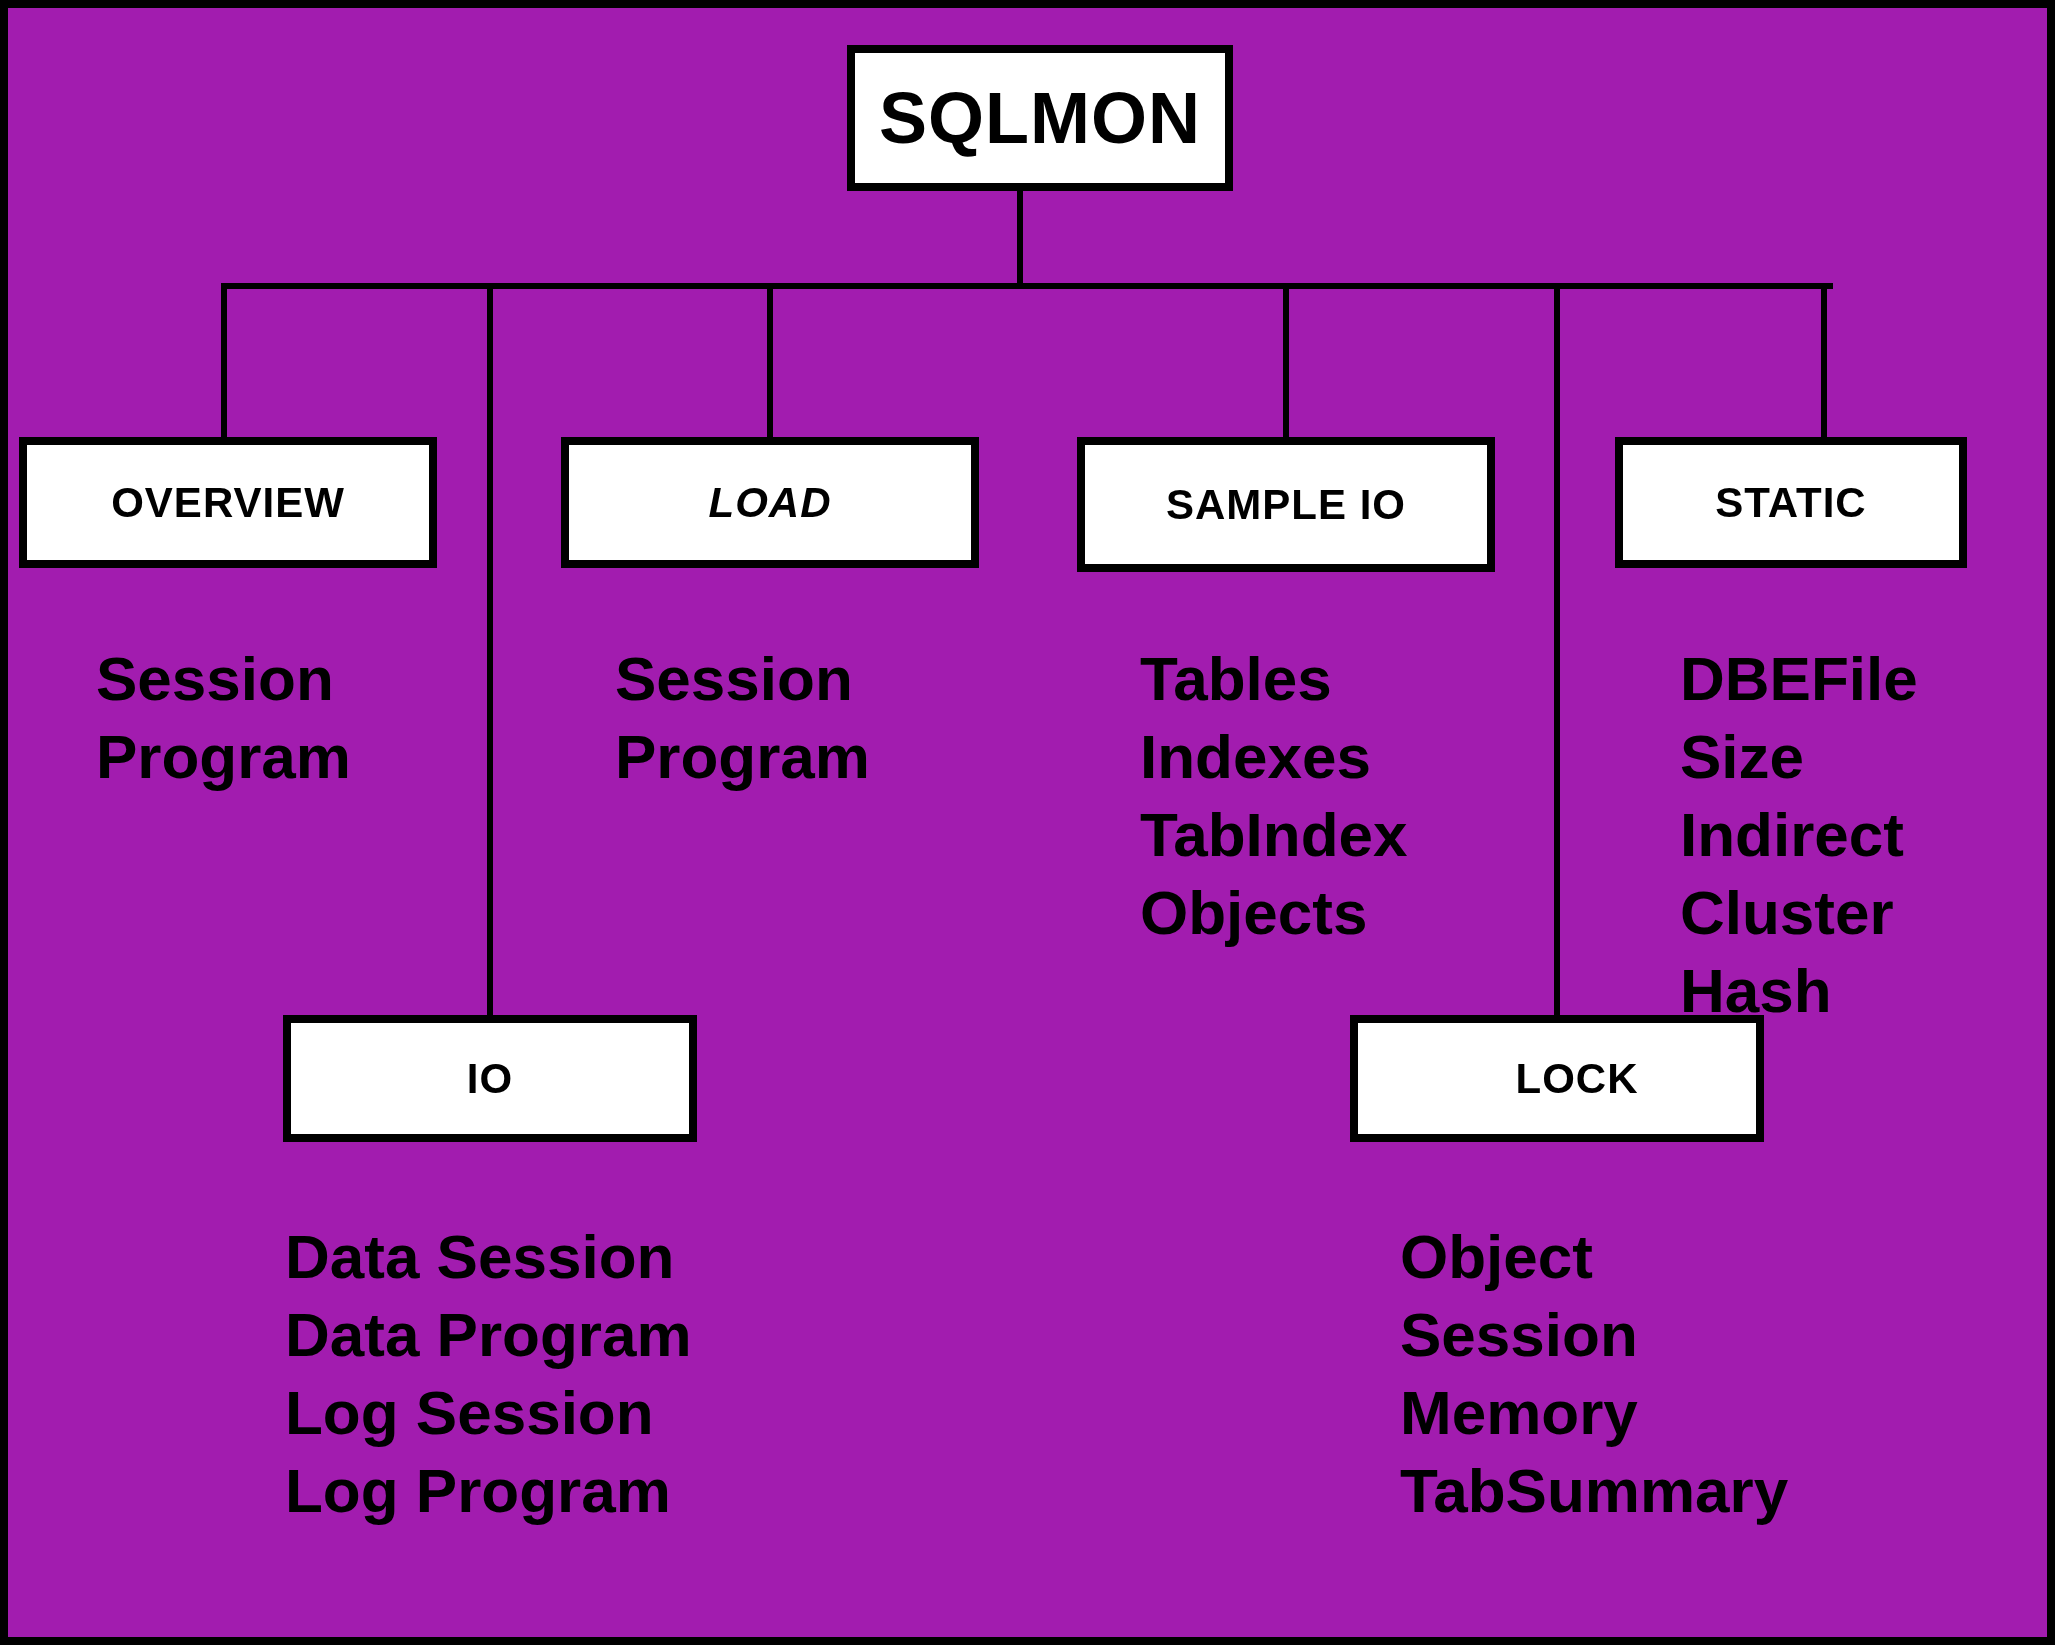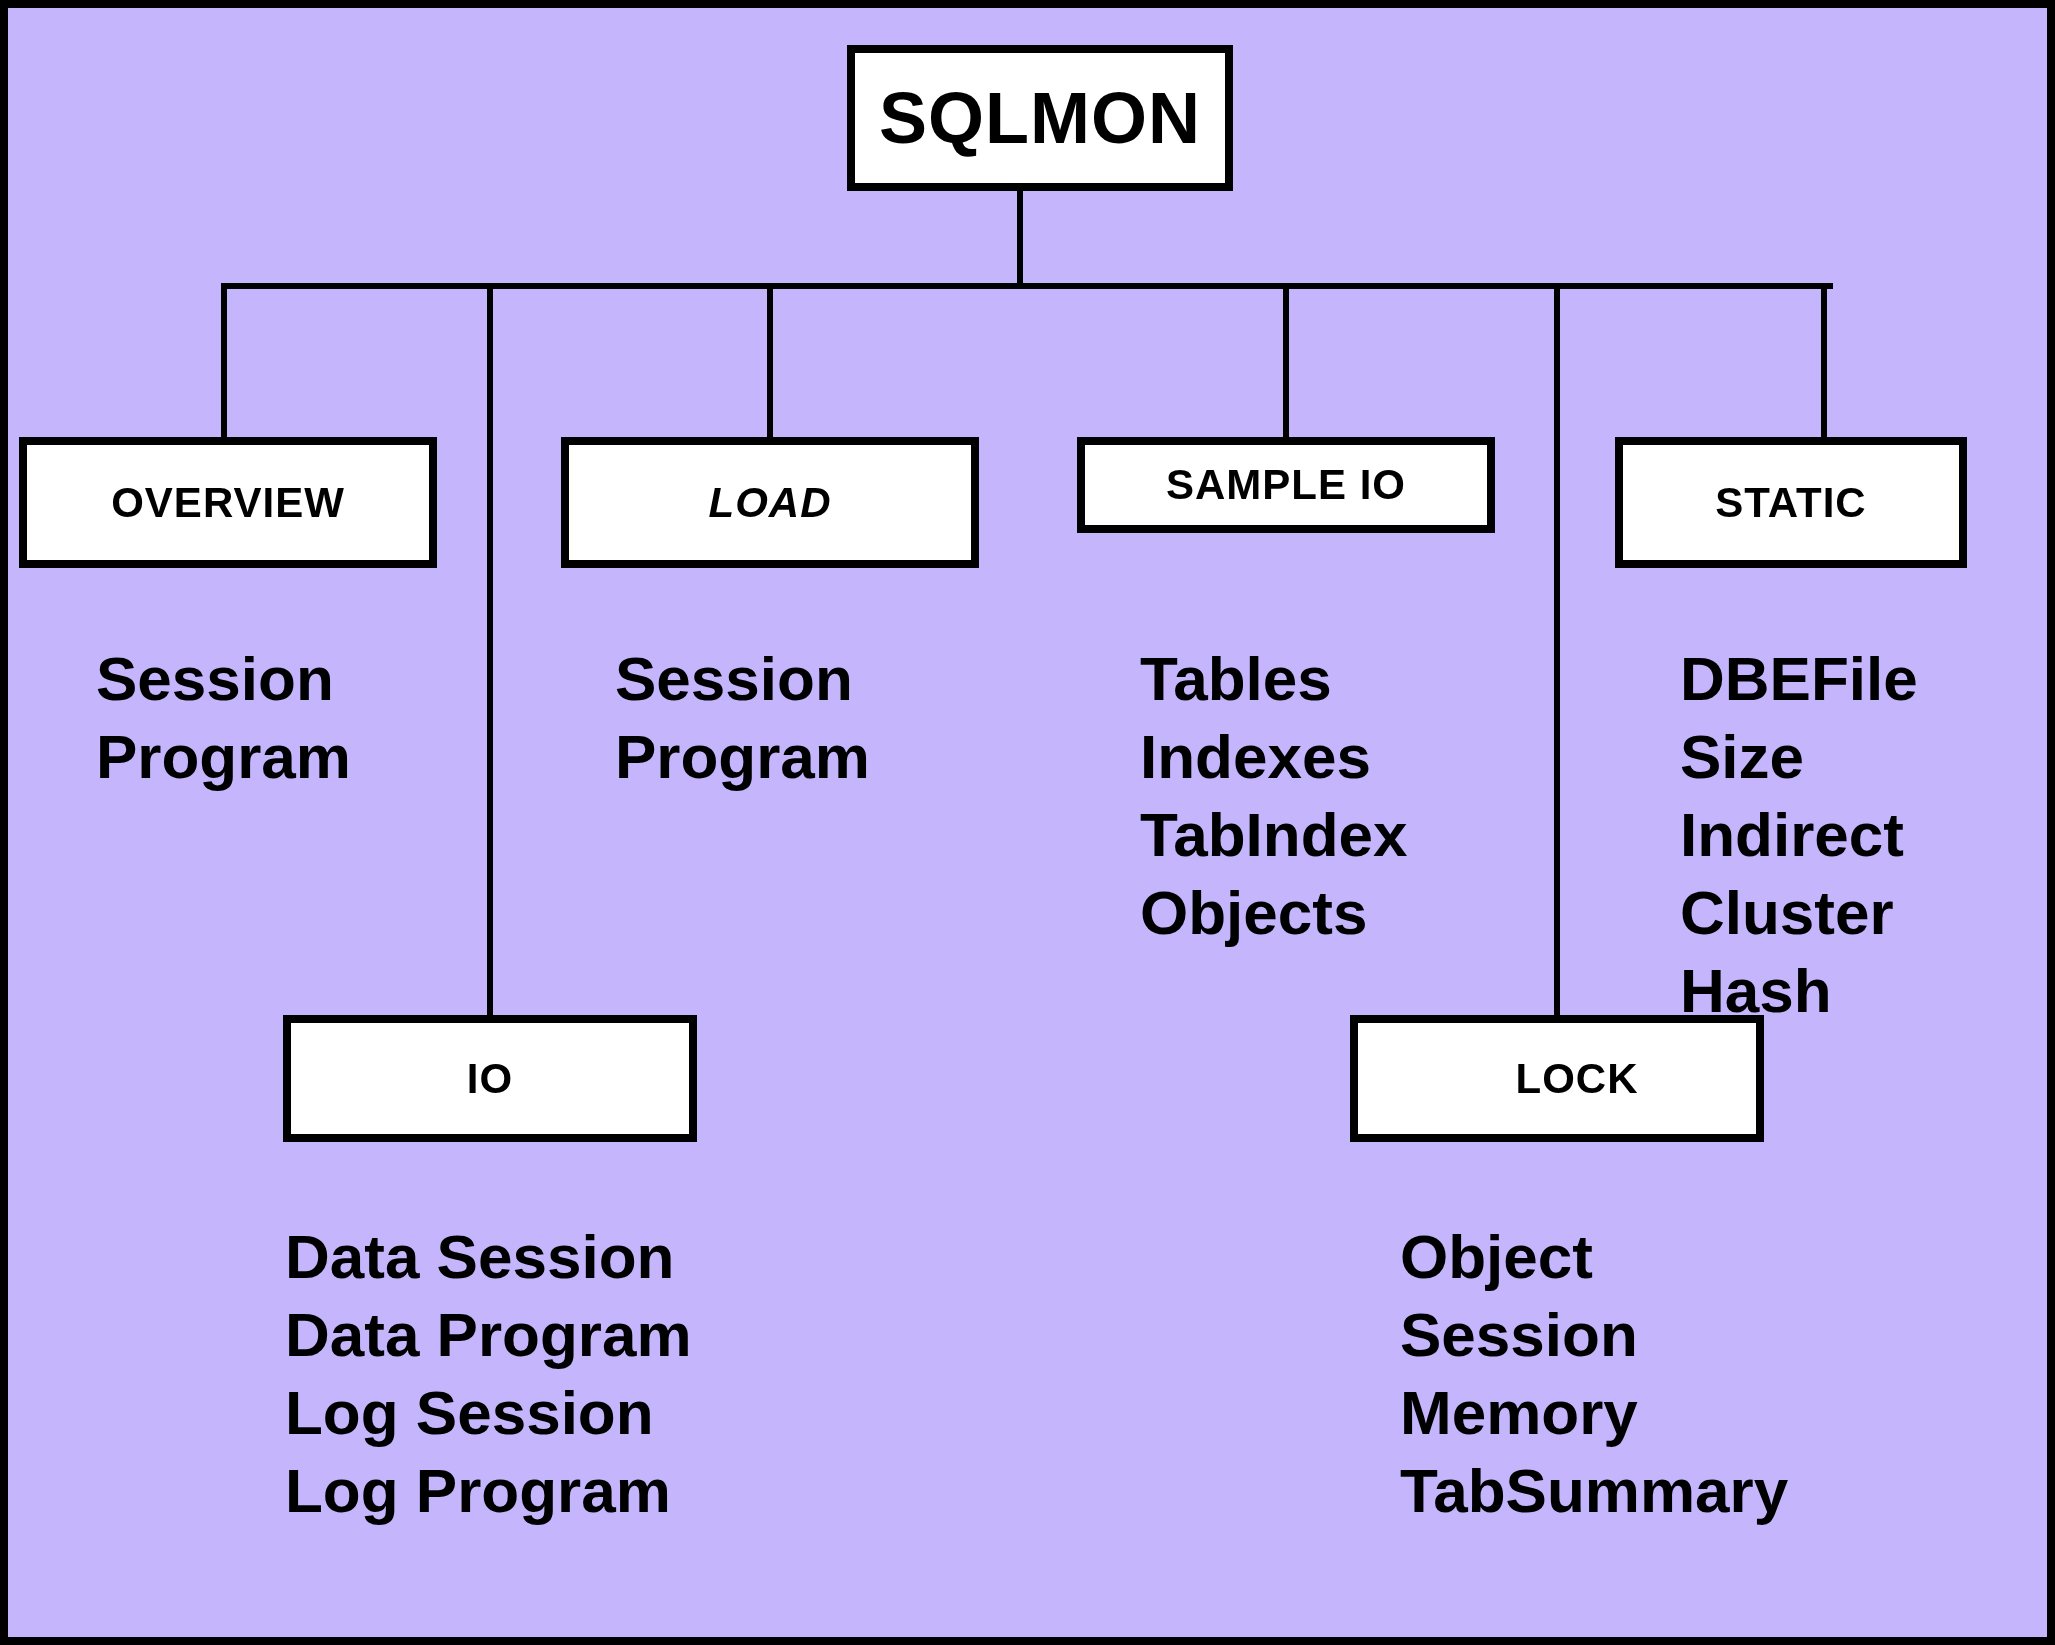--- a/index.html
+++ b/index.html
@@ -1,19 +1,19 @@
 <!DOCTYPE html>
 <html><head>
 <meta charset="utf-8">
 <style>
   html,body{margin:0;padding:0;background:#ffffff;}
   .canvas{
     position:relative;
     width:2055px;height:1645px;
-    background:#c4b5fd;
+    background:#a21caf;
     color:#000000;
     font-family:"Liberation Sans", sans-serif;
     font-weight:bold;
     overflow:hidden;
   }
   .frame{
     position:absolute;inset:0;
     border:8px solid #000000;
     pointer-events:none;
   }
@@ -32,21 +32,21 @@
   .list{
     position:absolute;
     font-size:62px;
     line-height:78px;
     white-space:nowrap;
   }
   
   #b-sqlmon   {left:847px;  top:45px;   width:386px; height:146px;}
   #b-overview {left:19px;   top:437px;  width:418px; height:131px;}
   #b-load     {left:561px;  top:437px;  width:418px; height:131px;font-style:italic;}
-  #b-sampleio {left:1077px; top:437px;  width:418px; height:96px;}
+  #b-sampleio {left:1077px; top:437px;  width:418px; height:135px;}
   #b-static   {left:1615px; top:437px;  width:352px; height:131px;}
   #b-io       {left:283px;  top:1015px; width:414px; height:127px;}
   #b-lock     {left:1350px; top:1015px; width:414px; height:127px;padding-left:40px;}
   
   #c-root    {left:1017px; top:188px; width:6px;    height:99px;}
   #c-bar     {left:221px;  top:283px; width:1612px; height:6px;}
   #c-ovw     {left:221px;  top:286px; width:6px;    height:151px;}
   #c-load    {left:767px;  top:286px; width:6px;    height:151px;}
   #c-sio     {left:1283px; top:286px; width:6px;    height:151px;}
   #c-static  {left:1821px; top:286px; width:6px;    height:151px;}

